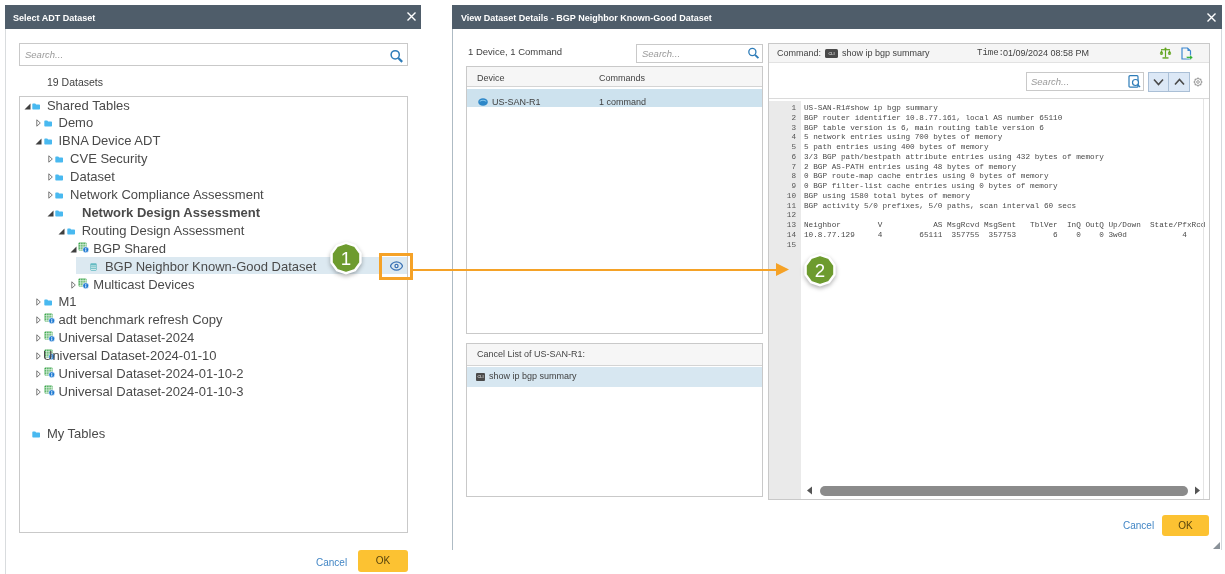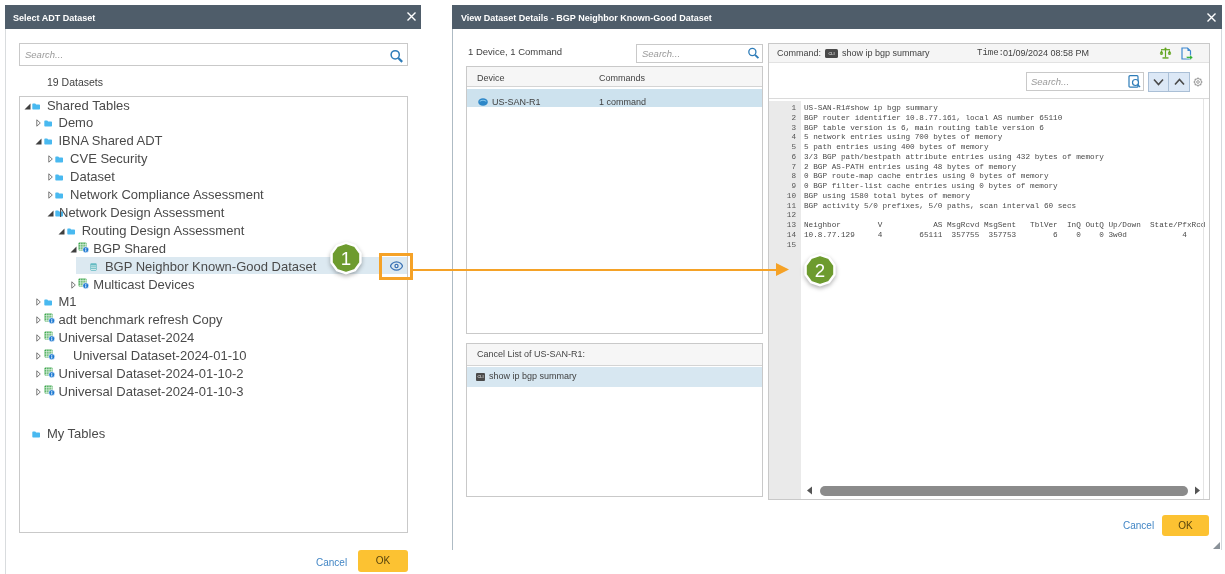--- a/index.html
+++ b/index.html
@@ -55,21 +55,21 @@
         </svg></span>
       <span class="trlbl" style="left:38.5px;">Demo</span>
     </div>
     <div class="treerow" style="top:131.3px;">
       <span class="arrow" style="left:15.100000000000001px;"><svg width="7" height="7" viewBox="0 0 7 7">
           <polygon points="6.5,0.5 6.5,6.5 0.5,6.5" fill="#3f3f3f"></polygon>
         </svg></span>
       <span class="icon" style="left:23.6px;"><svg width="8" height="8" viewBox="0 0 13 12">
           <path d="M0.5 3 a1.2 1.2 0 0 1 1.2-1.2 h3.6 l1.4 1.6 h5.1 a1.2 1.2 0 0 1 1.2 1.2 v6 a1.2 1.2 0 0 1 -1.2 1.2 h-10.1 a1.2 1.2 0 0 1 -1.2-1.2 z" fill="#49b9f0"></path>
         </svg></span>
-      <span class="trlbl" style="left:38.5px;">IBNA Shared ADT</span>
+      <span class="trlbl" style="left:38.5px;">IBNA Device ADT</span>
     </div>
     <div class="treerow" style="top:149.2px;">
       <span class="arrow" style="left:27.700000000000003px;"><svg width="5" height="8" viewBox="0 0 5 8">
           <polygon points="0.8,0.8 4.3,4 0.8,7.2" fill="none" stroke="#6a6a6a" stroke-width="0.9"></polygon>
         </svg></span>
       <span class="icon" style="left:35.2px;"><svg width="8" height="8" viewBox="0 0 13 12">
           <path d="M0.5 3 a1.2 1.2 0 0 1 1.2-1.2 h3.6 l1.4 1.6 h5.1 a1.2 1.2 0 0 1 1.2 1.2 v6 a1.2 1.2 0 0 1 -1.2 1.2 h-10.1 a1.2 1.2 0 0 1 -1.2-1.2 z" fill="#49b9f0"></path>
         </svg></span>
       <span class="trlbl" style="left:50.099999999999994px;">CVE Security</span>
     </div>
@@ -91,21 +91,21 @@
         </svg></span>
       <span class="trlbl" style="left:50.099999999999994px;">Network Compliance Assessment</span>
     </div>
     <div class="treerow" style="top:202.89999999999998px;">
       <span class="arrow" style="left:26.700000000000003px;"><svg width="7" height="7" viewBox="0 0 7 7">
           <polygon points="6.5,0.5 6.5,6.5 0.5,6.5" fill="#3f3f3f"></polygon>
         </svg></span>
       <span class="icon" style="left:35.2px;"><svg width="8" height="8" viewBox="0 0 13 12">
           <path d="M0.5 3 a1.2 1.2 0 0 1 1.2-1.2 h3.6 l1.4 1.6 h5.1 a1.2 1.2 0 0 1 1.2 1.2 v6 a1.2 1.2 0 0 1 -1.2 1.2 h-10.1 a1.2 1.2 0 0 1 -1.2-1.2 z" fill="#49b9f0"></path>
         </svg></span>
-      <span class="trlbl" style="left:39px;">Network Design Assessment</span>
+      <span class="trlbl" style="left:62px;font-weight:bold;">Network Design Assessment</span>
     </div>
     <div class="treerow" style="top:220.79999999999998px;">
       <span class="arrow" style="left:38.3px;"><svg width="7" height="7" viewBox="0 0 7 7">
           <polygon points="6.5,0.5 6.5,6.5 0.5,6.5" fill="#3f3f3f"></polygon>
         </svg></span>
       <span class="icon" style="left:46.8px;"><svg width="8" height="8" viewBox="0 0 13 12">
           <path d="M0.5 3 a1.2 1.2 0 0 1 1.2-1.2 h3.6 l1.4 1.6 h5.1 a1.2 1.2 0 0 1 1.2 1.2 v6 a1.2 1.2 0 0 1 -1.2 1.2 h-10.1 a1.2 1.2 0 0 1 -1.2-1.2 z" fill="#49b9f0"></path>
         </svg></span>
       <span class="trlbl" style="left:61.69999999999999px;">Routing Design Assessment</span>
     </div>
@@ -194,21 +194,21 @@
         </svg></span>
       <span class="icon" style="left:23.6px;"><svg width="11" height="11" viewBox="0 0 22 22">
           <g>
             <rect x="1" y="1" width="16" height="16" rx="2" fill="#3aa64a"></rect>
             <path d="M1 5.5 h16 M1 10 h16 M1 14.5 h16 M5.5 1 v16 M10 1 v16 M14.5 1 v16" stroke="#fff" stroke-width="1.4"></path>
             <circle cx="15.5" cy="15.5" r="6" fill="#1d79d2" stroke="#fff" stroke-width="1.2"></circle>
             <rect x="14.6" y="11.8" width="1.9" height="1.9" fill="#fff"></rect>
             <rect x="14.6" y="14.6" width="1.9" height="4.6" fill="#fff"></rect>
           </g>
         </svg></span>
-      <span class="trlbl" style="left:53px;">Universal Dataset-2024-01-10</span>
+      <span class="trlbl" style="left:23px;">Universal Dataset-2024-01-10</span>
     </div>
     <div class="treerow" style="top:364px;">
       <span class="arrow" style="left:16.1px;"><svg width="5" height="8" viewBox="0 0 5 8">
           <polygon points="0.8,0.8 4.3,4 0.8,7.2" fill="none" stroke="#6a6a6a" stroke-width="0.9"></polygon>
         </svg></span>
       <span class="icon" style="left:23.6px;"><svg width="11" height="11" viewBox="0 0 22 22">
           <g>
             <rect x="1" y="1" width="16" height="16" rx="2" fill="#3aa64a"></rect>
             <path d="M1 5.5 h16 M1 10 h16 M1 14.5 h16 M5.5 1 v16 M10 1 v16 M14.5 1 v16" stroke="#fff" stroke-width="1.4"></path>
             <circle cx="15.5" cy="15.5" r="6" fill="#1d79d2" stroke="#fff" stroke-width="1.2"></circle>

